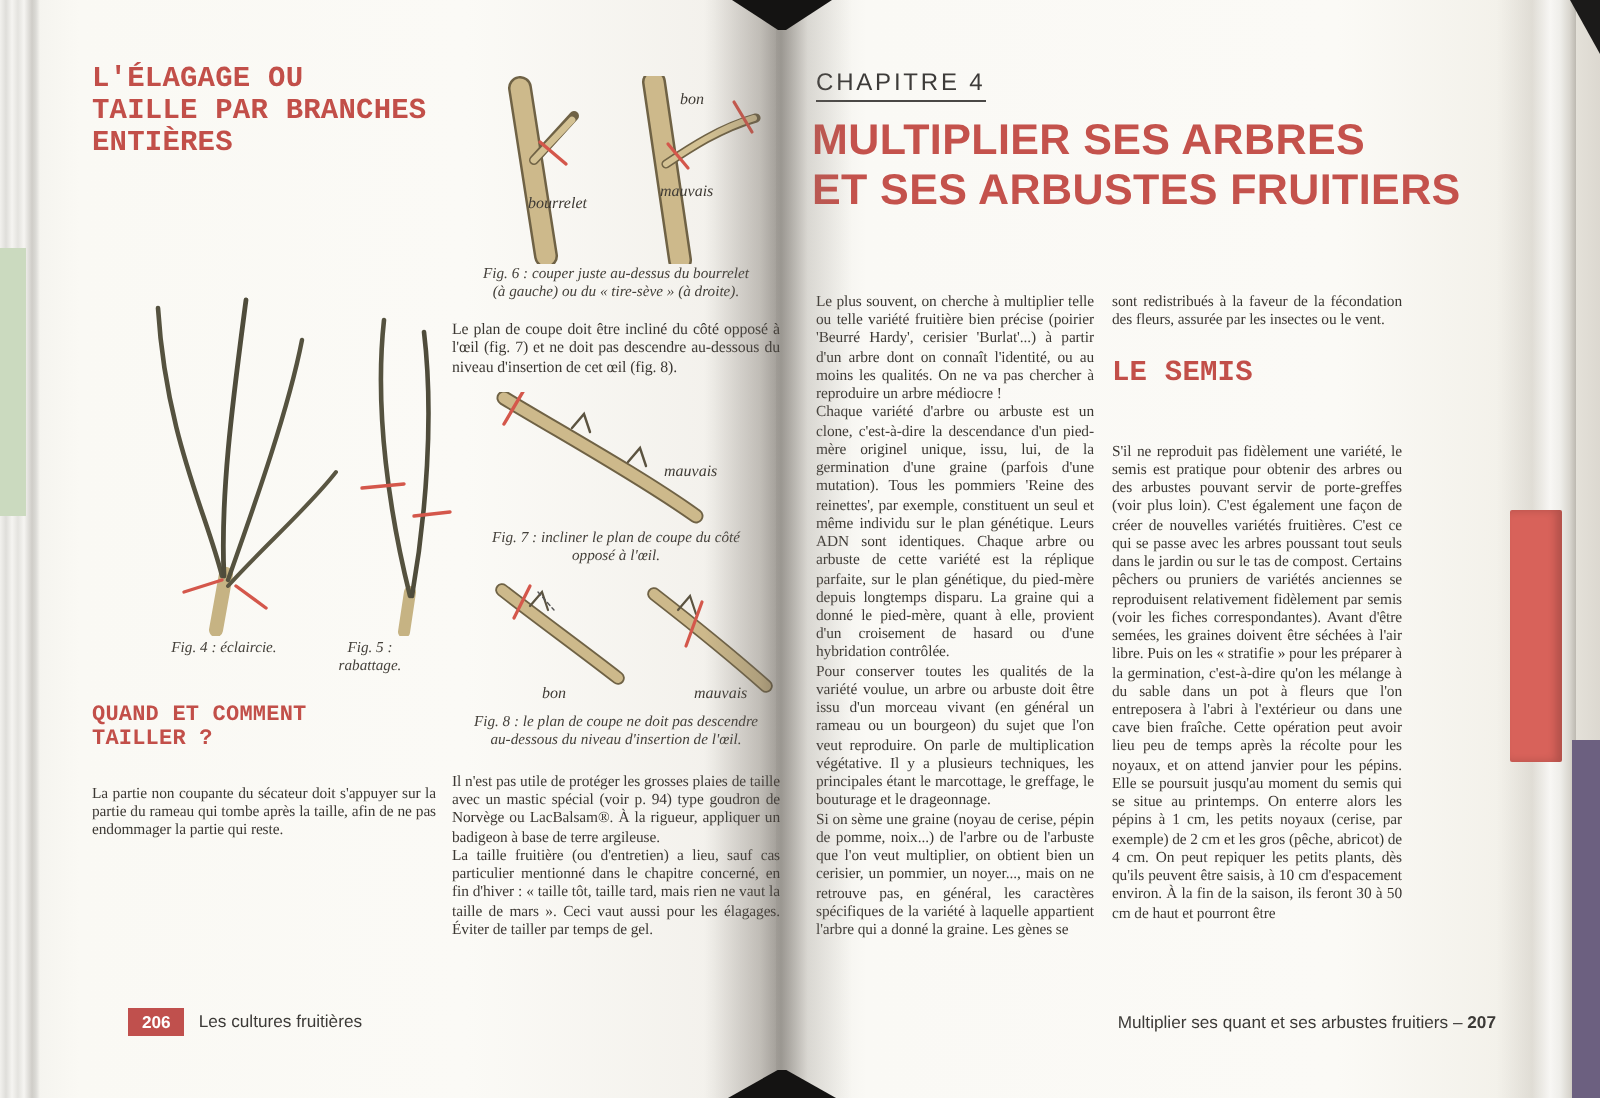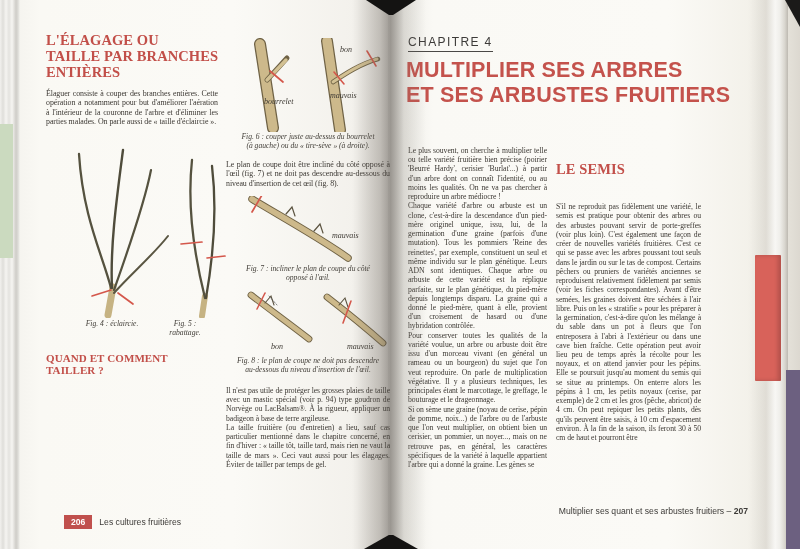--- a/index.html
+++ b/index.html
@@ -23,21 +23,21 @@
   .left-edge{position:absolute;left:0;top:0;width:20px;height:549px;pointer-events:none;
     background:linear-gradient(90deg,#f2f1ee 0,#dfdeda 3px,#f5f4f1 6px,#e4e3df 9px,#f6f5f2 12px,#cfcdc8 16px,rgba(0,0,0,.10) 18px,rgba(0,0,0,0) 20px);}
   .right-edge{position:absolute;left:748px;top:0;width:40px;height:549px;pointer-events:none;
     background:linear-gradient(90deg,rgba(0,0,0,0) 0,rgba(140,134,126,.14) 45%,rgba(255,255,255,.65) 68%,#efeeea 80%,#d9d6cf 92%,#bdb9b1 100%);}
   .tab-green{position:absolute;left:0;top:124px;width:13px;height:134px;background:#cbdabf;}
   .tab-red{position:absolute;left:755px;top:255px;width:26px;height:126px;background:#d8625a;
     box-shadow:inset -3px 0 4px rgba(0,0,0,.18);border-radius:1px;}
   .strip-purple{position:absolute;left:786px;top:370px;width:14px;height:179px;background:#6c6080;}
   
   .abs{position:absolute;}
-  .red-h{font-family:Liberation Serif, serif;font-weight:bold;color:#c24f49;
+  .red-h{font-family:Liberation Mono, monospace;font-weight:bold;color:#c24f49;
          white-space:pre-line;line-height:1.12;letter-spacing:.1px;}
   .body-txt{font-size:7.7px;line-height:1.2;text-align:justify;letter-spacing:-.05px;}
   .body-txt p{margin:0;}
   .caption{font-size:7.6px;font-style:italic;color:#44403a;text-align:center;
            white-space:pre-line;line-height:1.18;}
   .chapitre{font-family:"Liberation Sans",sans-serif;font-size:12px;color:#3d3b39;
             letter-spacing:1.4px;border-bottom:1.6px solid #4a4846;padding-bottom:2px;}
   .big-title{font-family:"Liberation Sans",sans-serif;font-weight:bold;font-size:21.5px;
              color:#c4524c;white-space:pre-line;line-height:1.17;letter-spacing:.2px;}
   .footer{font-family:"Liberation Sans",sans-serif;font-size:8.6px;color:#3c3a37;}
@@ -51,21 +51,20 @@
 
 <div id="book">
 
   <div id="page-left" class="page"></div>
   <div id="page-right" class="page"></div>
 
   <div class="abs red-h" style="left:46px;top:32px;width:186px;font-size:14.5px;">L'ÉLAGAGE OU
 TAILLE PAR BRANCHES
 ENTIÈRES</div>
 
-  <div class="abs body-txt" style="left:46px;top:89px;width:172px;font-size:7.9px;">Élaguer consiste à couper des branches entières. Cette opération a notamment pour but d'améliorer l'aération à l'intérieur de la couronne de l'arbre et d'éliminer les parties malades. On parle aussi de « taille d'éclaircie ».</div>
 
   <div class="abs" style="left:56px;top:146px;">
     <svg width="170" height="172" viewBox="0 0 170 172">
       <g stroke-linecap="round" fill="none">
         <path d="M52,169 L57,141" stroke="#c6b383" stroke-width="7"></path>
         <path d="M55,142 C47,110 27,72 23,8" stroke="#55523f" stroke-width="2.3"></path>
         <path d="M56,142 C54,100 61,50 67,4" stroke="#4f4c3b" stroke-width="2.4"></path>
         <path d="M58,144 C70,110 88,60 95,24" stroke="#55523f" stroke-width="2.2"></path>
         <path d="M58,147 C76,127 98,108 112,90" stroke="#5a5642" stroke-width="2"></path>
         <path d="M36,150 L55,144" stroke="#d4574b" stroke-width="1.7"></path>
@@ -82,23 +81,24 @@
   </div>
 
   <div class="abs caption" style="left:58px;top:320px;width:108px;">Fig. 4 : éclaircie.</div>
   <div class="abs caption" style="left:156px;top:320px;width:58px;">Fig. 5 :
 rabattage.</div>
 
   <div class="abs red-h" style="left:46px;top:352px;width:190px;font-size:11px;">QUAND ET COMMENT
 TAILLER ?</div>
 
   <div class="abs body-txt" style="left:46px;top:392px;width:172px;height:110px;overflow:hidden;">
-  </div>
-
-  <div class="abs footer" style="left:64px;top:504px;margin-top:11px;">
+    <p>La partie non coupante du sécateur doit s'appuyer sur la partie du rameau qui tombe après la taille, afin de ne pas endommager la partie qui reste.</p>
+  </div>
+
+  <div class="abs footer" style="left:64px;top:504px;">
     <span class="pagenum-box">206</span><span>Les cultures fruitières</span>
   </div>
 
   <div class="abs" style="left:230px;top:38px;">
     <svg width="160" height="94" viewBox="0 0 160 94">
       <g stroke-linecap="round" fill="none">
         <path d="M30,6 L43,90" stroke="#6f6245" stroke-width="12"></path>
         <path d="M30,6 L43,90" stroke="#cdb98b" stroke-width="9.5"></path>
         <path d="M37,42 L57,20" stroke="#6f6245" stroke-width="5"></path>
         <path d="M37,42 L56,22" stroke="#d3c193" stroke-width="3.4"></path>
@@ -175,20 +175,21 @@
 ET SES ARBUSTES FRUITIERS</div>
 
   <div class="abs body-txt" style="left:408px;top:146px;width:139px;height:356px;overflow:hidden;">
     <p>Le plus souvent, on cherche à multiplier telle ou telle variété fruitière bien précise (poirier 'Beurré Hardy', cerisier 'Burlat'...) à partir d'un arbre dont on connaît l'identité, ou au moins les qualités. On ne va pas chercher à reproduire un arbre médiocre !</p>
     <p>Chaque variété d'arbre ou arbuste est un clone, c'est-à-dire la descendance d'un pied-mère originel unique, issu, lui, de la germination d'une graine (parfois d'une mutation). Tous les pommiers 'Reine des reinettes', par exemple, constituent un seul et même individu sur le plan génétique. Leurs ADN sont identiques. Chaque arbre ou arbuste de cette variété est la réplique parfaite, sur le plan génétique, du pied-mère depuis longtemps disparu. La graine qui a donné le pied-mère, quant à elle, provient d'un croisement de hasard ou d'une hybridation contrôlée.</p>
     <p>Pour conserver toutes les qualités de la variété voulue, un arbre ou arbuste doit être issu d'un morceau vivant (en général un rameau ou un bourgeon) du sujet que l'on veut reproduire. On parle de multiplication végétative. Il y a plusieurs techniques, les principales étant le marcottage, le greffage, le bouturage et le drageonnage.</p>
     <p>Si on sème une graine (noyau de cerise, pépin de pomme, noix...) de l'arbre ou de l'arbuste que l'on veut multiplier, on obtient bien un cerisier, un pommier, un noyer..., mais on ne retrouve pas, en général, les caractères spécifiques de la variété à laquelle appartient l'arbre qui a donné la graine. Les gènes se</p>
   </div>
 
   <div class="abs" style="left:556px;top:146px;width:145px;height:358px;overflow:hidden;">
+    <div class="body-txt">sont redistribués à la faveur de la fécondation des fleurs, assurée par les insectes ou le vent.</div>
     <div class="red-h" style="font-size:14.5px;margin:15px 0 25px;">LE SEMIS</div>
     <div class="body-txt">S'il ne reproduit pas fidèlement une variété, le semis est pratique pour obtenir des arbres ou des arbustes pouvant servir de porte-greffes (voir plus loin). C'est également une façon de créer de nouvelles variétés fruitières. C'est ce qui se passe avec les arbres poussant tout seuls dans le jardin ou sur le tas de compost. Certains pêchers ou pruniers de variétés anciennes se reproduisent relativement fidèlement par semis (voir les fiches correspondantes). Avant d'être semées, les graines doivent être séchées à l'air libre. Puis on les « stratifie » pour les préparer à la germination, c'est-à-dire qu'on les mélange à du sable dans un pot à fleurs que l'on entreposera à l'abri à l'extérieur ou dans une cave bien fraîche. Cette opération peut avoir lieu peu de temps après la récolte pour les noyaux, et on attend janvier pour les pépins. Elle se poursuit jusqu'au moment du semis qui se situe au printemps. On enterre alors les pépins à 1 cm, les petits noyaux (cerise, par exemple) de 2 cm et les gros (pêche, abricot) de 4 cm. On peut repiquer les petits plants, dès qu'ils peuvent être saisis, à 10 cm d'espacement environ. À la fin de la saison, ils feront 30 à 50 cm de haut et pourront être</div>
   </div>
 
   <div class="abs footer" style="left:408px;top:506px;width:340px;text-align:right;">
     <span>Multiplier ses quant et ses arbustes fruitiers –</span>
     <span style="font-weight:bold;">207</span>
   </div>
 
   <div class="spine-shadow"></div>

